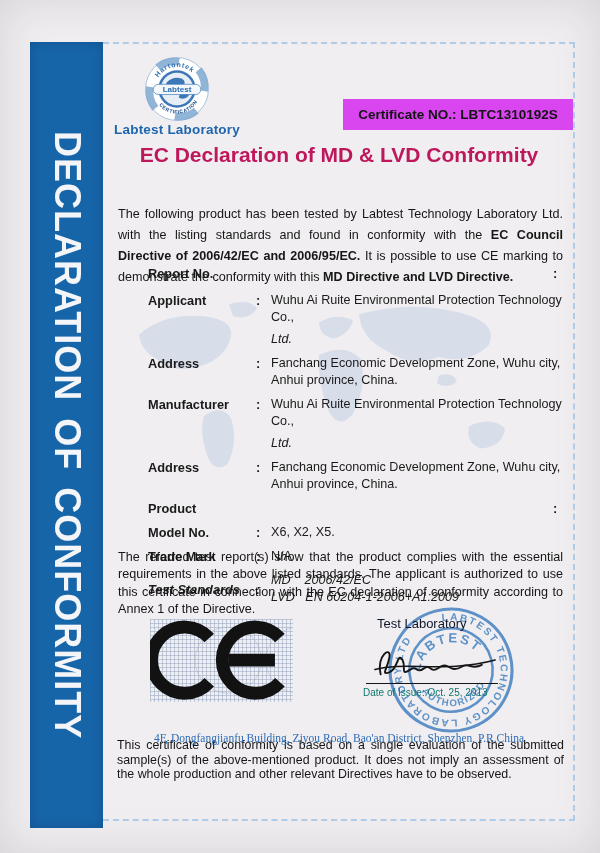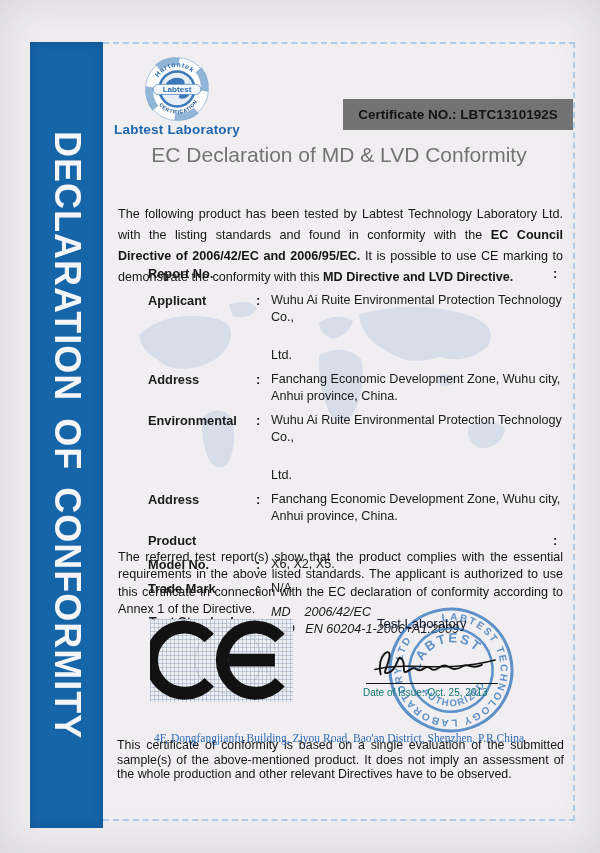--- a/index.html
+++ b/index.html
@@ -19,38 +19,38 @@
            border:2px dashed #afcbe8; border-left:none; box-sizing:border-box; }
   .content { position:absolute; left:103px; top:42px; width:472px; height:779px; }
 
   .watermark { position:absolute; left:6px; top:252px; width:460px; height:305px; opacity:.6; }
 
   
   .logo { position:absolute; left:40px; top:13px; width:68px; height:68px; }
   .brand { position:absolute; left:4px; top:80px; width:140px; text-align:center;
            font-size:13.5px; font-weight:bold; color:#1e66ad; letter-spacing:.2px; }
   .certbox { position:absolute; left:240px; top:57px; width:230px; height:31px;
-             background:#737373; text-align:center; line-height:31px;
+             background:#d946ef; text-align:center; line-height:31px;
              font-size:13.5px; font-weight:bold; color:#141414; }
 
   .title { position:absolute; top:101px; left:0; width:100%; text-align:center;
-           font-size:21px; font-weight:normal; color:#737373; }
+           font-size:21px; font-weight:bold; color:#be185d; }
 
   .para { text-align:justify; color:#161616; }
   .intro { position:absolute; top:149px; left:15px; width:445px; font-size:12.6px; line-height:21px; }
 
   
   .fields { position:absolute; top:223px; left:45px; width:420px; }
   .row { display:flex; margin-bottom:7px; align-items:flex-start;justify-content:space-between; }
   .row.mt { margin-bottom:10px; }
   .flabel { flex:0 0 108px; font-weight:bold; font-size:12.8px; line-height:17px; }
   .fcolon { flex:0 0 15px; font-weight:bold; font-size:12.8px; line-height:17px; }
   .fvalue { flex:1; font-size:12.6px; line-height:17px; }
   .val-line { white-space:pre-wrap; }
-  .loose .val-line + .val-line { margin-top:21px; }
+  .loose .val-line + .val-line { margin-top:5px;font-style:italic; }
   .bold .val-line { font-weight:bold; }
   .row.center { align-items:center;font-style:italic; }
 
   .para2 { position:absolute; top:494px; left:15px; width:445px; font-size:12.6px; line-height:17.5px; }
 
   
   .ce-grid { position:absolute; left:47px; top:577px; width:143px; height:83px;
              background-color:#edeff3;
              background-image:
                linear-gradient(rgba(148,162,190,.5) 1px, transparent 1px),
@@ -145,21 +145,21 @@
       </div>
       <div class="row">
         <div class="flabel">Address</div>
         <div class="fcolon">:</div>
         <div class="fvalue">
             <div class="val-line">Fanchang Economic Development Zone, Wuhu city,</div>
             <div class="val-line">Anhui province, China.</div>
           </div>
       </div>
       <div class="row loose">
-        <div class="flabel">Environmental</div>
+        <div class="flabel">Manufacturer</div>
         <div class="fcolon">:</div>
         <div class="fvalue">
             <div class="val-line">Wuhu Ai Ruite Environmental Protection Technology Co.,</div>
             <div class="val-line">Ltd.</div>
           </div>
       </div>
       <div class="row">
         <div class="flabel">Address</div>
         <div class="fcolon">:</div>
         <div class="fvalue">

